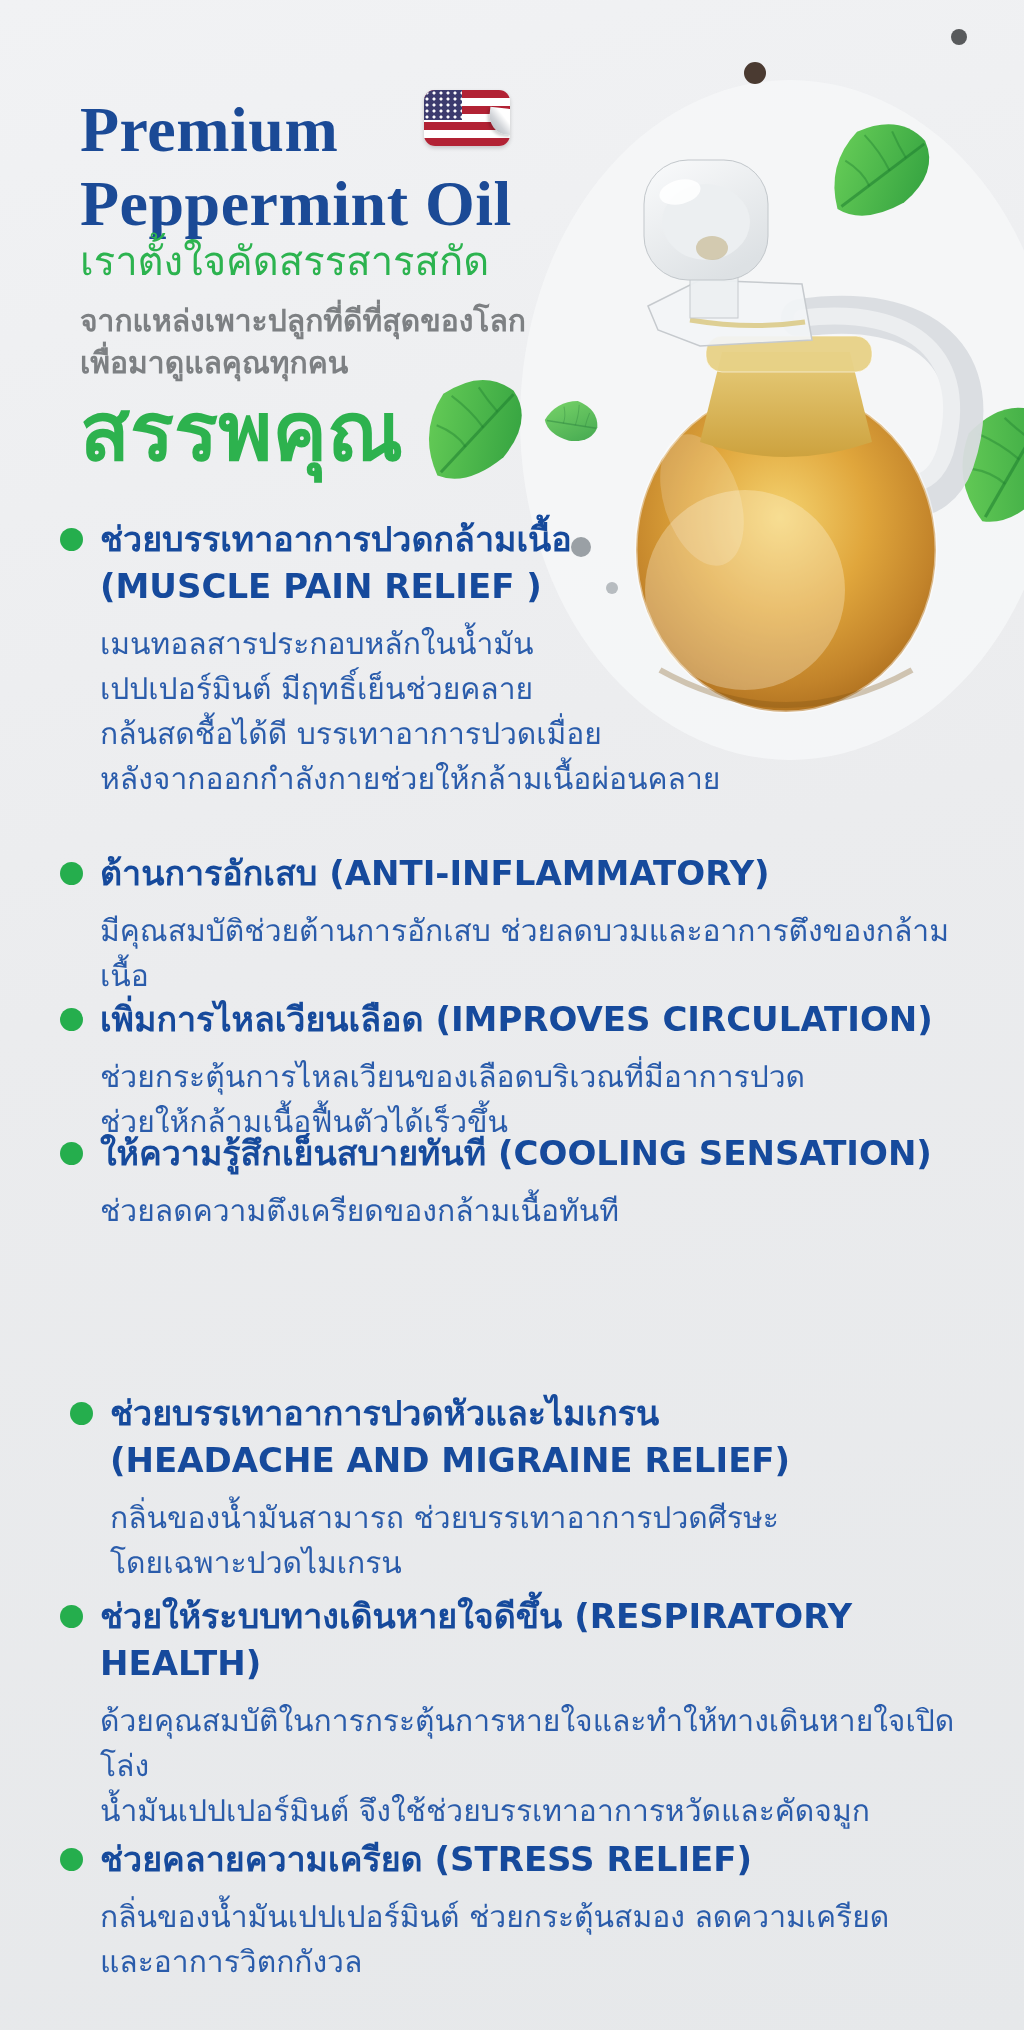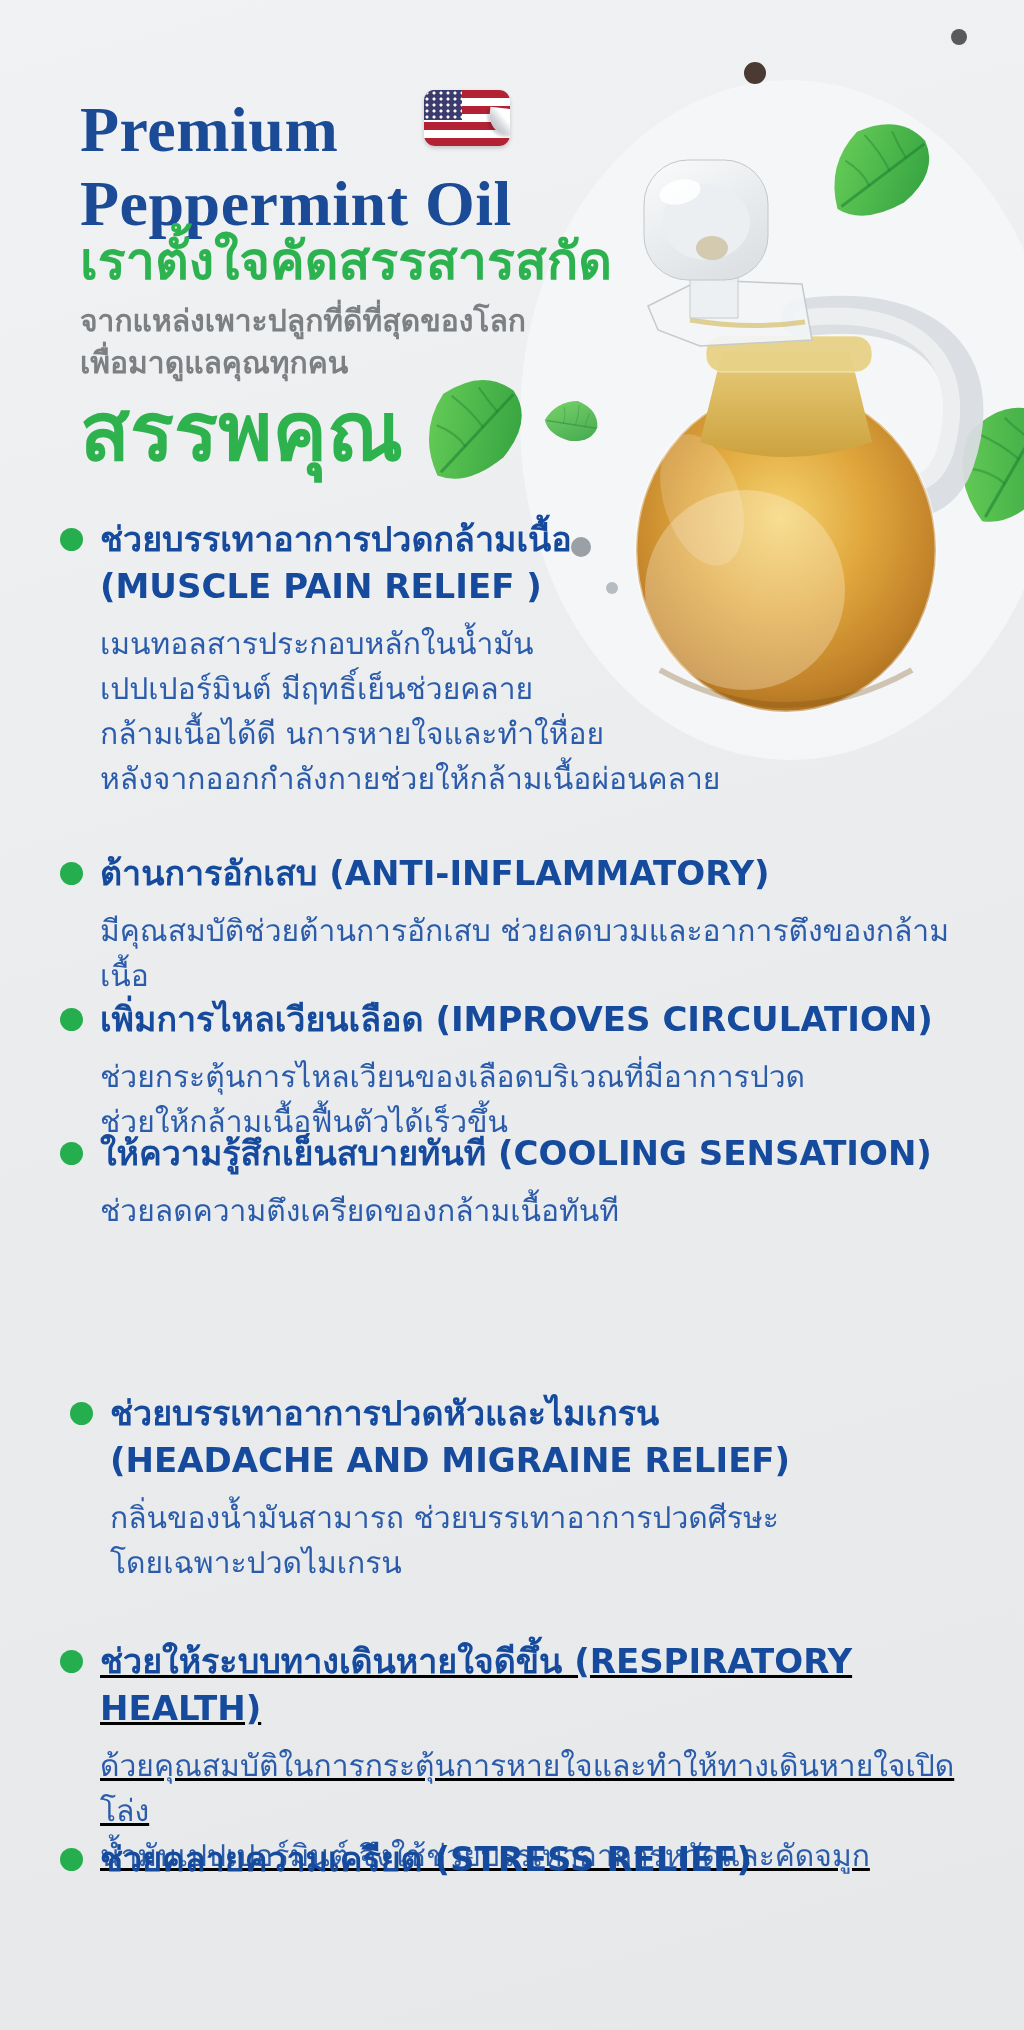--- a/index.html
+++ b/index.html
@@ -31,40 +31,40 @@
   }
   .peel{
     position:absolute;right:-3px;top:18px;width:24px;height:26px;
     background:linear-gradient(225deg,#ffffff 0 35%,#d2d5d9 60%,#a9afb4 100%);
     border-radius:0 6px 0 75%;
     transform:rotate(6deg);
     box-shadow:-2px 2px 3px rgba(0,0,0,.18);
   }
   .tagline{
     left:80px;top:232px;
-    font-size:52px;line-height:58px;font-weight:700;color:#2cb34f;
+    font-size:40px;line-height:58px;font-weight:400;color:#2cb34f;
   }
   .subtitle{
     left:80px;top:302px;
     font-size:30px;line-height:42px;font-weight:600;color:#7d8083;font-family:Liberation Mono, monospace;
   }
   .section-title{
     left:80px;top:380px;
     font-size:82px;line-height:104px;font-weight:600;color:#2db24e;
   }
 
   
   .benefits{position:absolute;inset:0;z-index:2;}
   .benefit{position:absolute;left:100px;width:890px;}
   .benefit:nth-of-type(1){top:516px;}
   .benefit:nth-of-type(2){top:850px;}
   .benefit:nth-of-type(3){top:996px;}
   .benefit:nth-of-type(4){top:1130px;}
   .benefit:nth-of-type(5){top:1390px;margin-left:10px;}
-  .benefit:nth-of-type(6){top:1638px;text-decoration:underline;}
+  .benefit:nth-of-type(6){top:1593px;}
   .benefit:nth-of-type(7){top:1836px;}
   .dot{
     position:absolute;left:-40px;top:12px;width:23px;height:23px;border-radius:50%;
     background:#25ae4d;
   }
   .b-heading{font-size:34px;line-height:47px;font-weight:700;color:#164a9c;}
   .b-body{margin-top:11px;font-size:30px;line-height:45px;font-weight:500;color:#2a5cab;}
 </style>
 </head>
 <body>
@@ -166,21 +166,21 @@
   <div class="benefits">
     <section class="benefit">
       <span class="dot"></span>
       <div class="b-heading">
           <div>ช่วยบรรเทาอาการปวดกล้ามเนื้อ</div>
           <div>(MUSCLE PAIN RELIEF )</div>
         </div>
       <div class="b-body">
           <div>เมนทอลสารประกอบหลักในน้ำมัน</div>
           <div>เปปเปอร์มินต์ มีฤทธิ์เย็นช่วยคลาย</div>
-          <div>กล้ามเนื้อได้ดี นการหายใจและทำใหื่อย</div>
+          <div>กล้นสดชื้อได้ดี บรรเทาอาการปวดเมื่อย</div>
           <div>หลังจากออกกำลังกายช่วยให้กล้ามเนื้อผ่อนคลาย</div>
         </div>
     </section>
 
     <section class="benefit">
       <span class="dot"></span>
       <div class="b-heading">
           <div>ต้านการอักเสบ (ANTI-INFLAMMATORY)</div>
         </div>
       <div class="b-body">
@@ -230,16 +230,20 @@
           <div>ด้วยคุณสมบัติในการกระตุ้นการหายใจและทำให้ทางเดินหายใจเปิดโล่ง</div>
           <div>น้ำมันเปปเปอร์มินต์ จึงใช้ช่วยบรรเทาอาการหวัดและคัดจมูก</div>
         </div>
     </section>
 
     <section class="benefit">
       <span class="dot"></span>
       <div class="b-heading">
           <div>ช่วยคลายความเครียด (STRESS RELIEF)</div>
         </div>
+      <div class="b-body">
+          <div>กลิ่นของน้ำมันเปปเปอร์มินต์ ช่วยกระตุ้นสมอง ลดความเครียด</div>
+          <div>และอาการวิตกกังวล</div>
+        </div>
     </section>
   </div>
 
 </div>
 
 </body></html>

